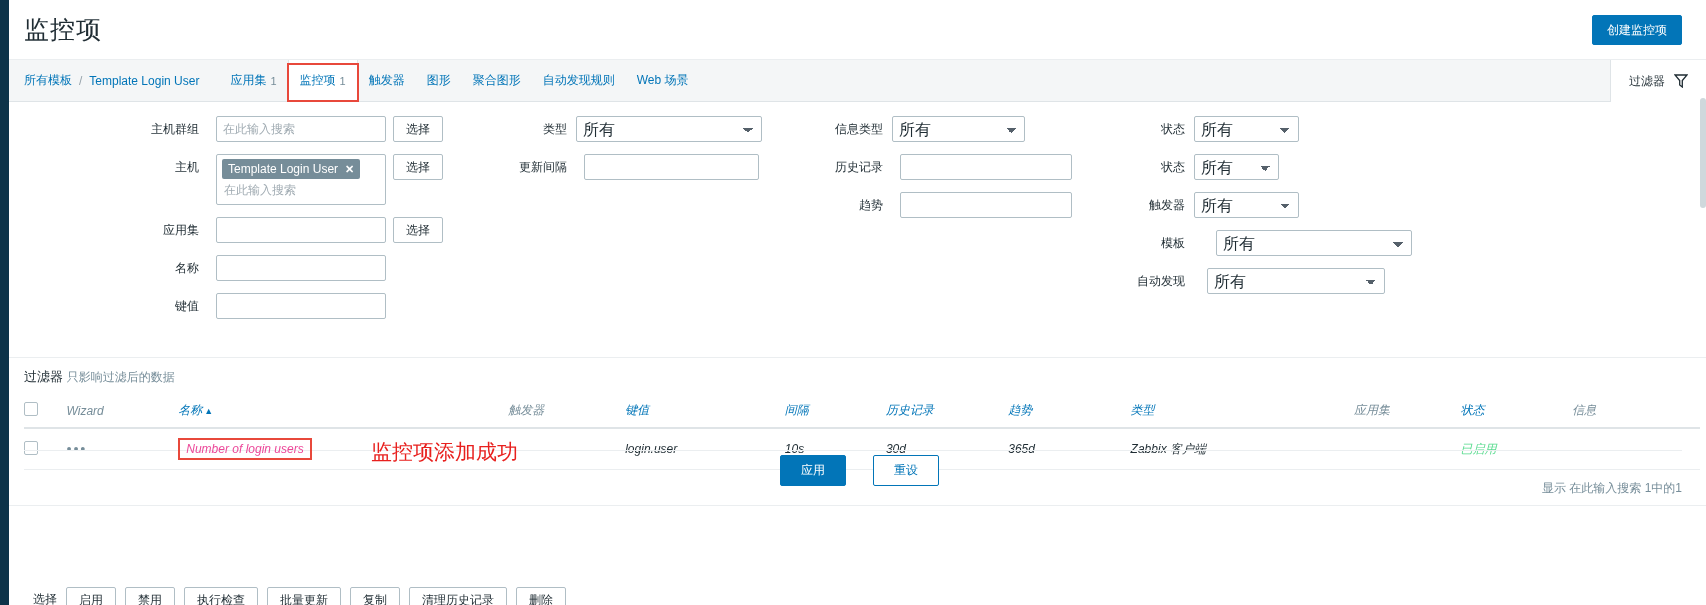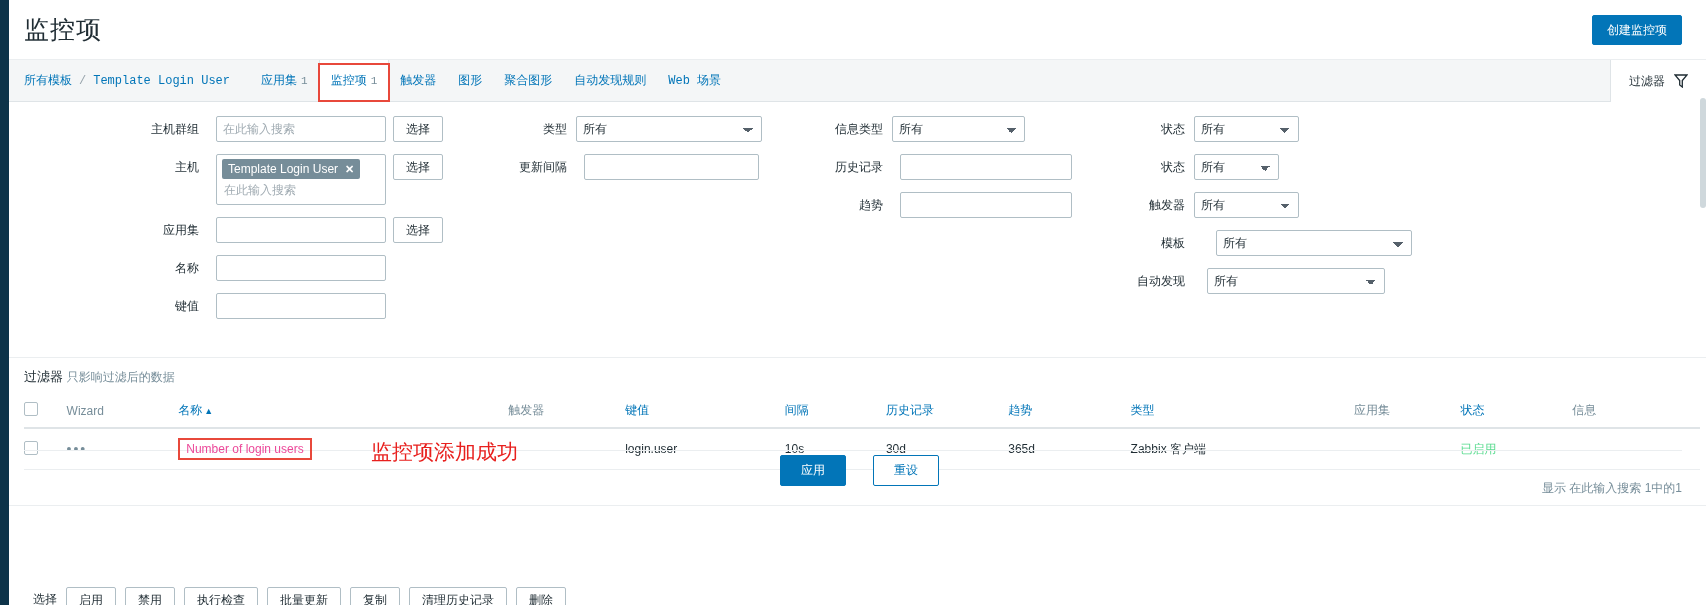--- a/index.html
+++ b/index.html
@@ -103,21 +103,21 @@
   }
   .chip .x { font-size: 11px; font-weight: bold; cursor: pointer; }
   .chip-ph { color: #a0abb2; font-size: 12px; padding: 1px 2px; }
   .btn-select {
     border: 1px solid #b0bec5; background: #fff; color: #1f2c33;
     height: 26px; padding: 0 12px; font-size: 12px; border-radius: 2px; cursor: pointer;
     font-family: "Liberation Sans", sans-serif;
   }
   select.sel {
     border: 1px solid #b0bec5; background: #fff; color: #1f2c33;
-    height: 26px; font-size: 12px; padding: 2px 20px 2px 6px; border-radius: 2px;
+    height: 26px; font-size: 16px; padding: 2px 20px 2px 6px; border-radius: 2px;
     font-family: "Liberation Sans", sans-serif;
     -webkit-appearance: none; appearance: none;
     background-image: linear-gradient(45deg, transparent 50%, #55606a 50%), linear-gradient(135deg, #55606a 50%, transparent 50%);
     background-position: calc(100% - 13px) 11px, calc(100% - 8px) 11px;
     background-size: 5px 5px, 5px 5px;
     background-repeat: no-repeat;
     cursor: pointer; outline: none;
   }
 
   
@@ -142,21 +142,21 @@
   }
 
   
   .filter-hint {
     padding: 10px 0 8px 15px; font-size: 13px; color: #1f2c33; background: #fff;
   }
   .filter-hint .muted { color: #768d99; font-size: 12px; }
 
   
   .tbl-wrap { background: #fff; padding: 0 0 0 15px; }
-  table.list { width: 1676px; border-collapse: collapse; table-layout: fixed; }
+  table.list { width: 1676px; border-collapse: collapse; table-layout: fixed; font-style: italic; }
   table.list thead th {
     background: #fff; color: #0275b8; font-size: 12px; font-weight: normal;
     text-align: left; padding: 8px 6px 8px 0; border-bottom: 2px solid #dfe4e7;
     white-space: nowrap;
   }
   table.list thead th.plain { color: #768d99; }
   table.list tbody td {
     padding: 9px 6px 9px 0; font-size: 12px; color: #1f2c33;
     border-bottom: 1px solid #ebeef0; vertical-align: middle;
   }
@@ -200,21 +200,21 @@
   <div class="rail"></div>
 
   <div class="content">
 
     <div class="page-header">
       <div class="page-title">监控项</div>
       <button class="btn-create">创建监控项</button>
     </div>
 
     <div class="tabstrip">
-      <div style="display:flex; align-items:stretch;font-family:Liberation Mono, monospace;">
+      <div style="display:flex; align-items:stretch;">
         <div class="crumbs">
           <span class="crumb-link">所有模板</span>
           <span class="crumb-sep">/</span>
           <span class="crumb-static">Template Login User</span>
         </div>
         <div class="tabs">
           <div class="tab">
             <span>应用集</span>
             <span class="cnt">1</span>
           </div>

